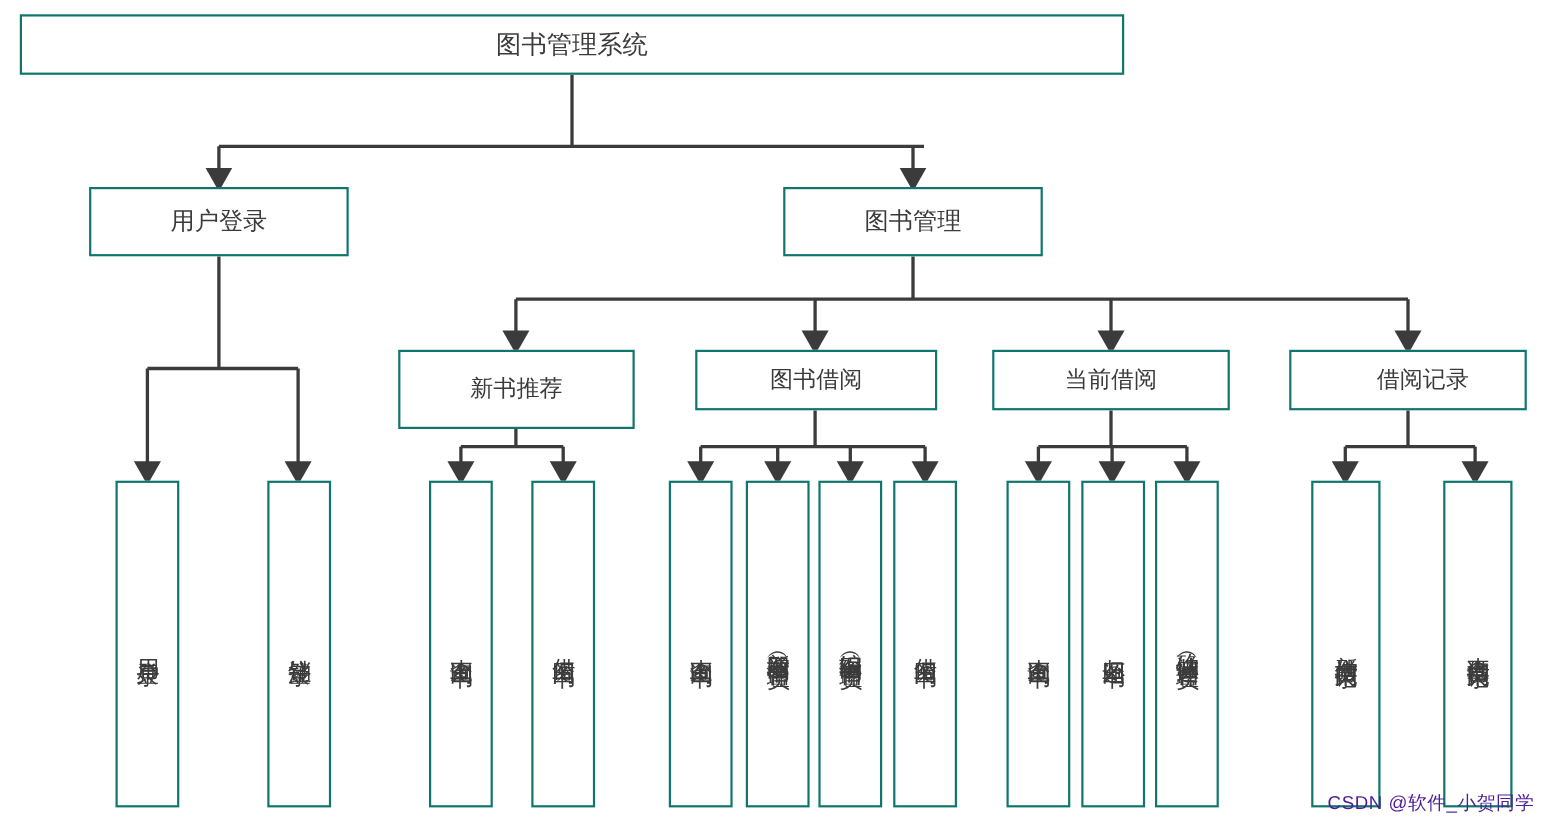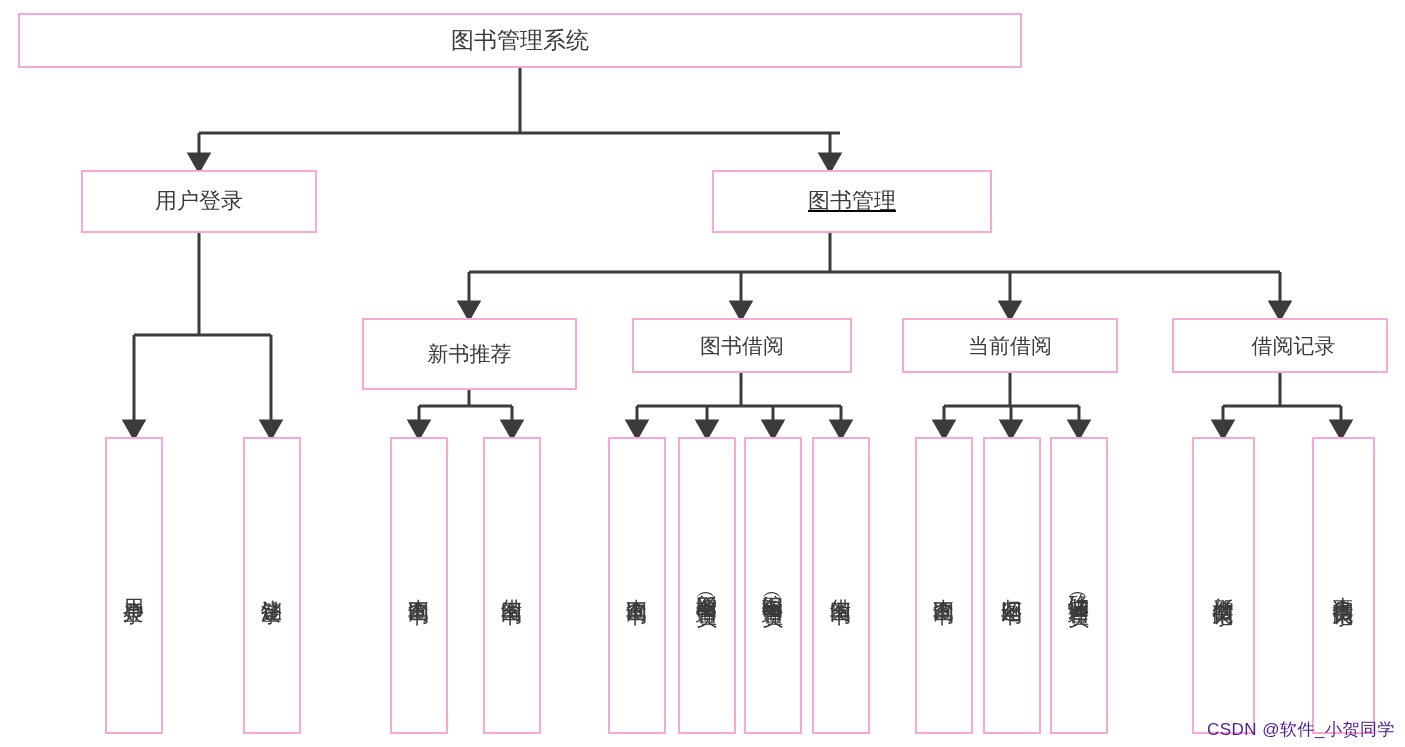--- a/index.html
+++ b/index.html
@@ -22,21 +22,21 @@
     position: absolute;
     left: 0;
     top: 0;
     width: 1405px;
     height: 747px;
   }
   .node-box {
     position: absolute;
     box-sizing: border-box;
     background: #ffffff;
-    border: 2px solid #f9a8d4;
+    border: 2px solid #0f766e;
     display: flex;
     align-items: center;
     justify-content: center;
     overflow: hidden;
   }
   .node-label {
     color: #3b3b3b;
     font-family: "Liberation Sans", "DejaVu Sans", sans-serif;
     line-height: 1.12;
     text-align: center;
@@ -123,21 +123,21 @@
     </g>
   </svg>
 
   <div class="node-box node-root" style="left:18px; top:13px; width:1004px; height:55px;">
     <span class="node-label">图书管理系统</span>
   </div>
 
   <div class="node-box node-l1" style="left:81px; top:170px; width:236px; height:63px;">
     <span class="node-label">用户登录</span>
   </div>
-  <div class="node-box node-l1" style="left:712px; top:170px; width:280px; height:63px;text-decoration:underline;">
+  <div class="node-box node-l1" style="left:712px; top:170px; width:236px; height:63px;">
     <span class="node-label">图书管理</span>
   </div>
 
   <div class="node-box node-l2" style="left:362px; top:318px; width:215px; height:72px;">
     <span class="node-label">新书推荐</span>
   </div>
   <div class="node-box node-l2" style="left:902px; top:318px; width:216px; height:55px;">
     <span class="node-label">当前借阅</span>
   </div>
   <div class="node-box node-l2" style="left:632px; top:318px; width:220px; height:55px;">

